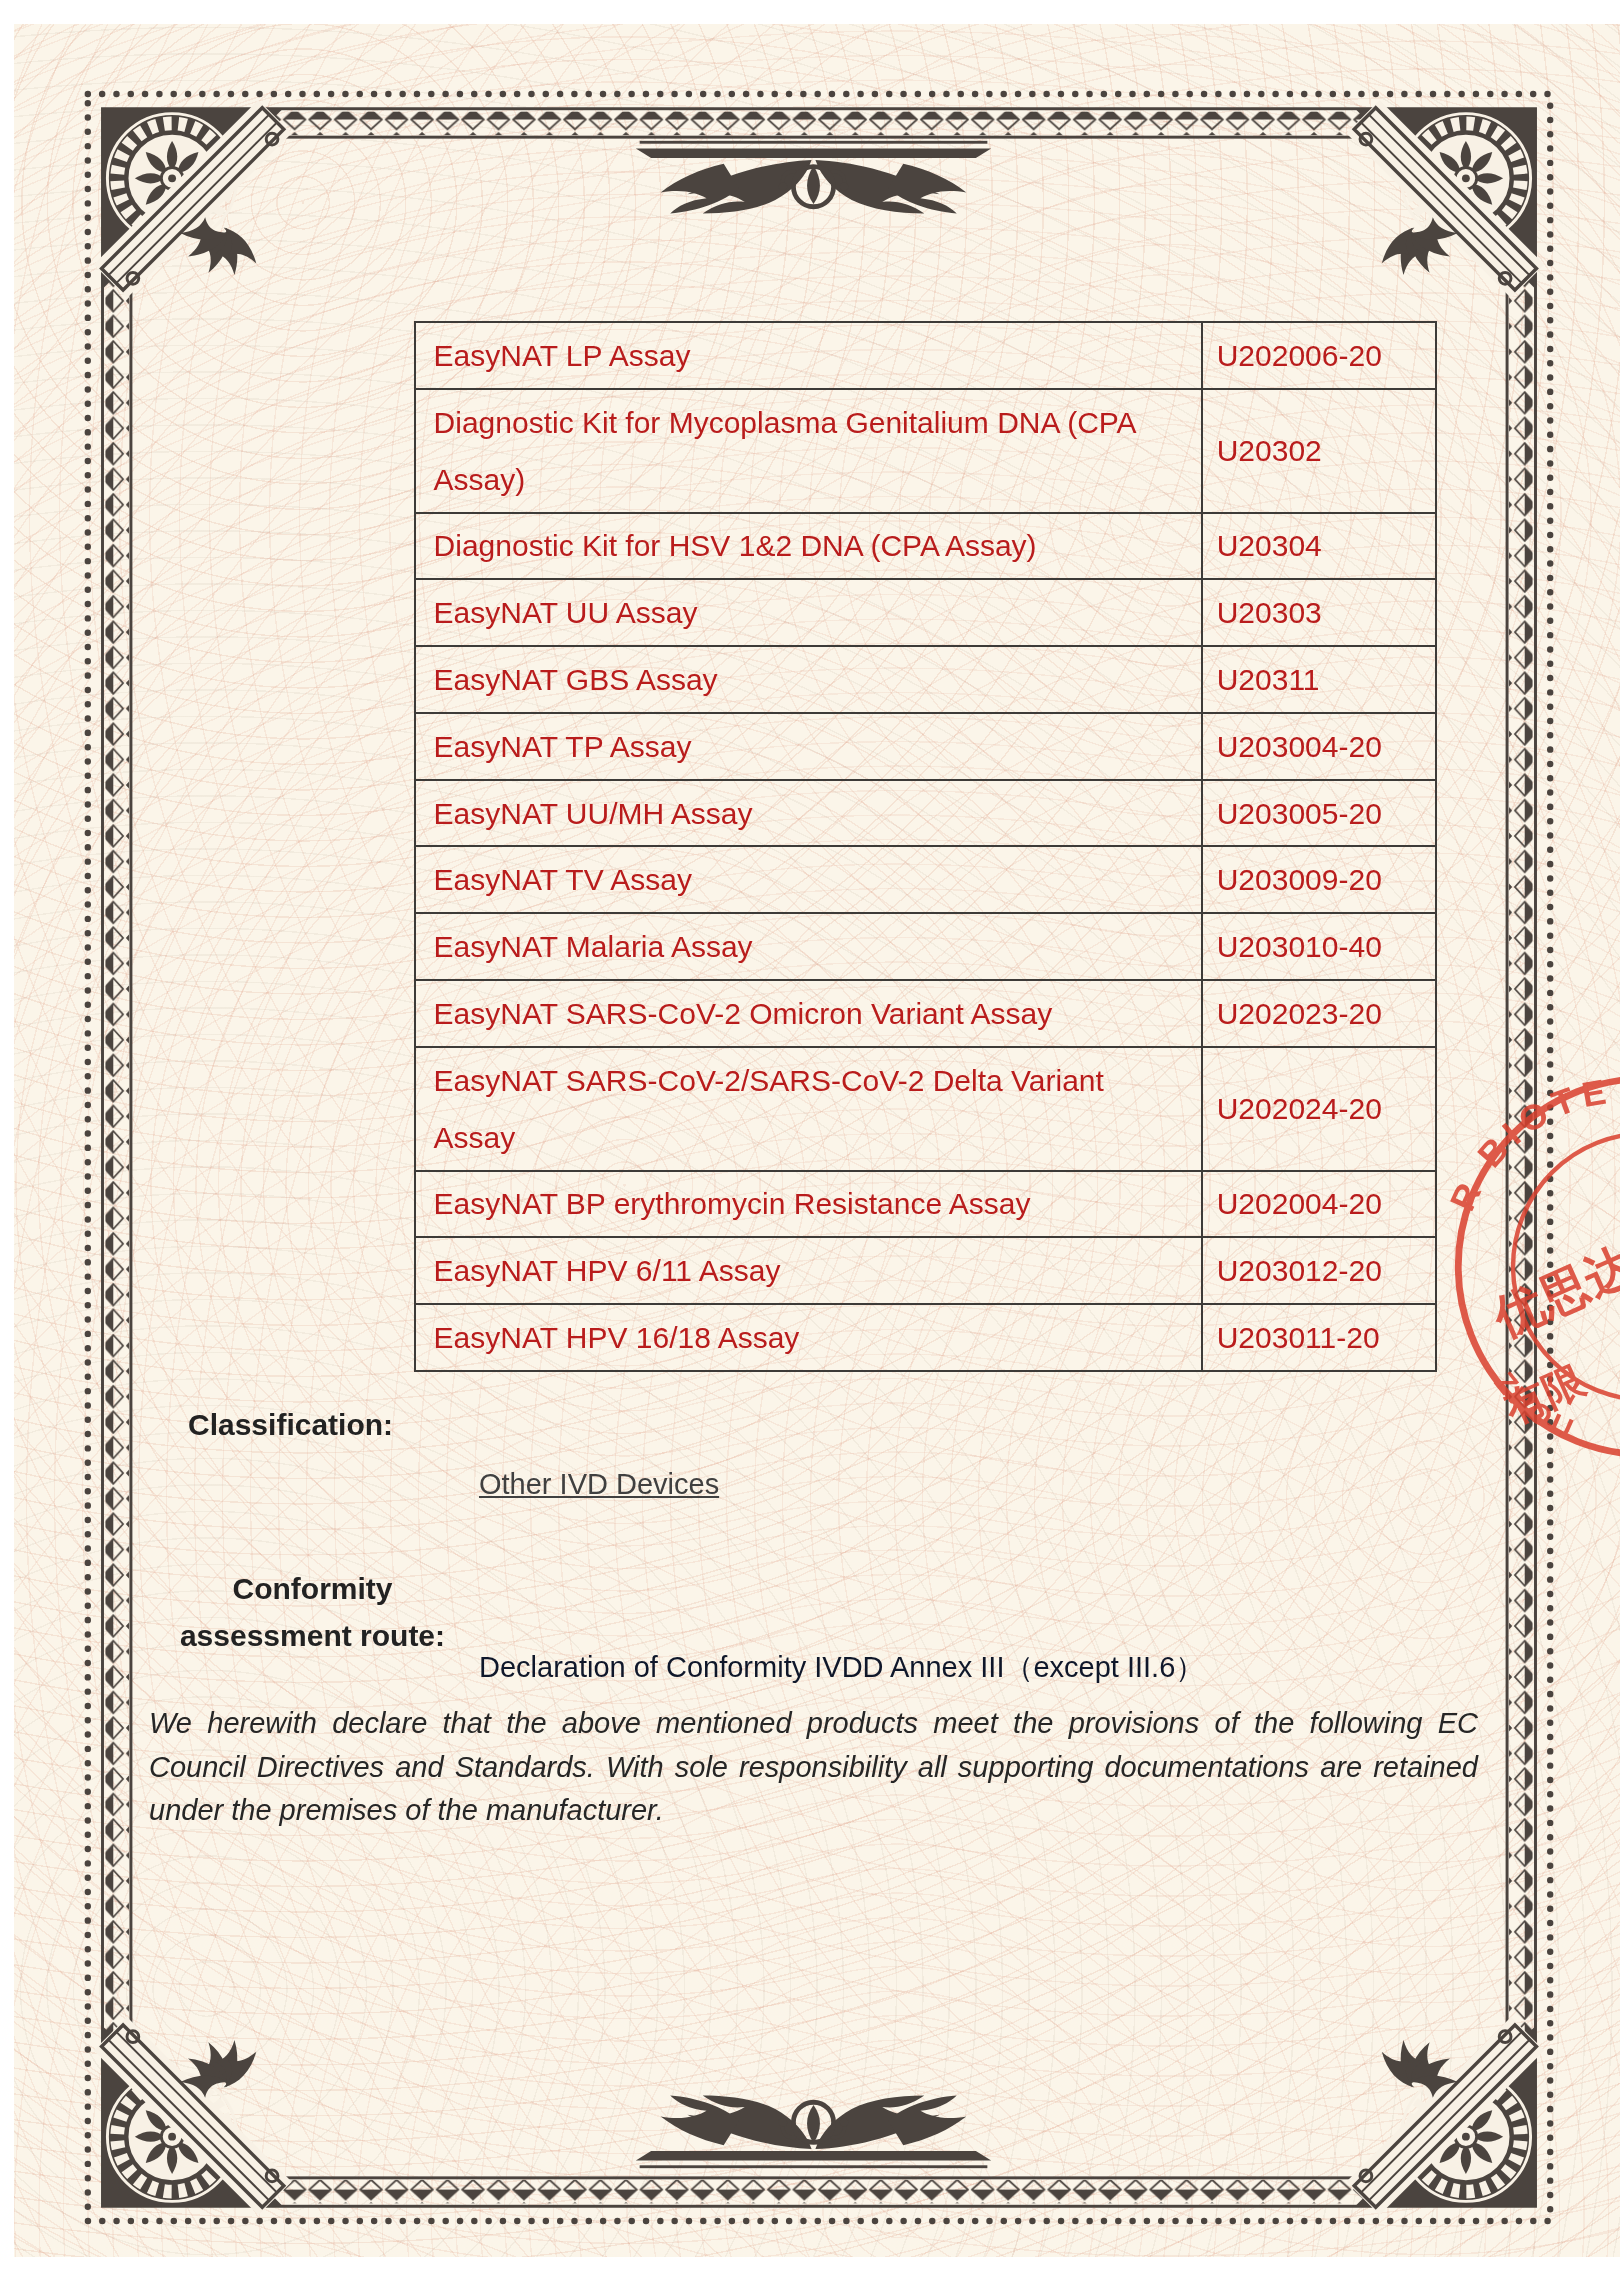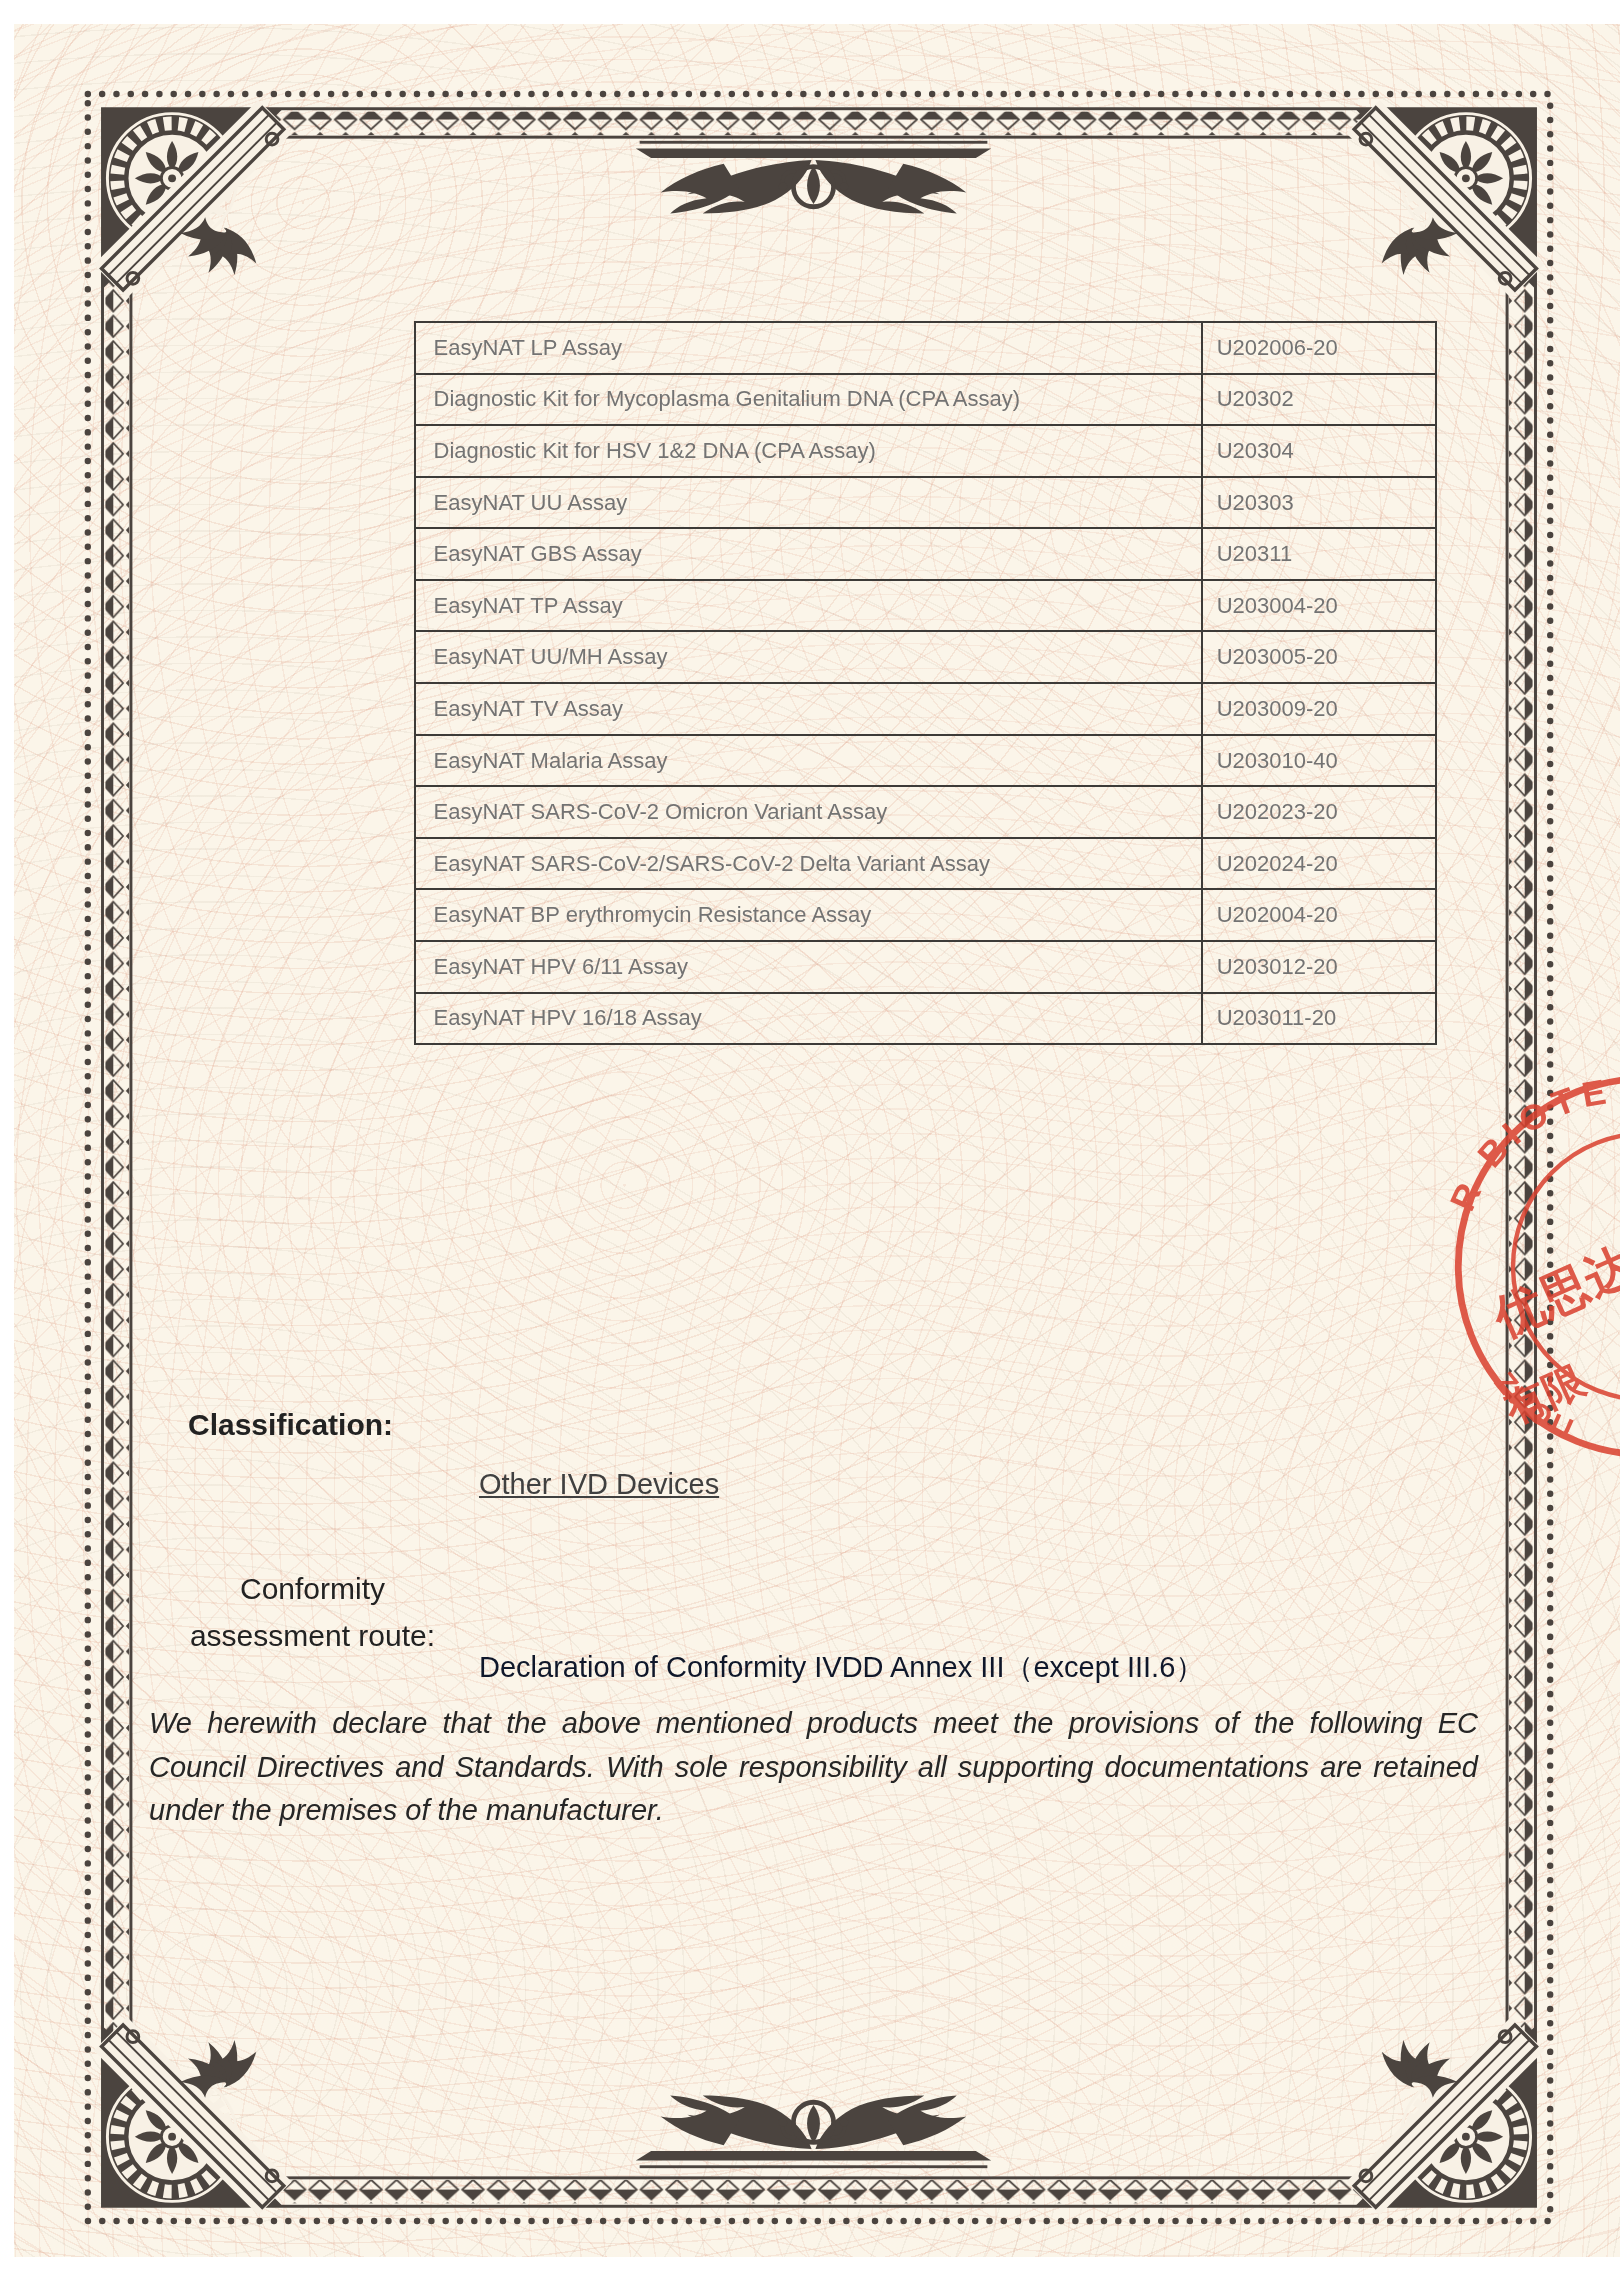--- a/index.html
+++ b/index.html
@@ -26,30 +26,30 @@
   .ornament-top{position:absolute;left:632px;top:137px;width:363px;height:86px;}
   .ornament-bottom{position:absolute;left:632px;top:2086px;width:363px;height:86px;transform:rotate(180deg);}
 
   
   .product-table{
     position:absolute;left:414px;top:321px;width:1023px;
     border-collapse:collapse;table-layout:fixed;
   }
   .product-table td{
     border:2.5px solid #3d3b38;
-    font-size:22px;color:#737373;
+    font-size:30px;color:#b91c1c;
     padding:3.9px 15.7px 3.9px 17.6px;line-height:1.9;
     vertical-align:middle;background:transparent;
   }
   .product-table td.code{padding-left:13.7px;}
 
   
   .classification-label{position:absolute;left:188px;top:1408px;font-size:30px;font-weight:bold;color:#222;}
   .classification-value{position:absolute;left:479px;top:1468px;font-size:29px;color:#404040;text-decoration:underline;}
-  .conformity-label{position:absolute;left:145px;top:1566px;width:335px;text-align:center;font-size:30px;font-weight:normal;line-height:1.55;color:#222;}
+  .conformity-label{position:absolute;left:145px;top:1566px;width:335px;text-align:center;font-size:30px;font-weight:bold;line-height:1.55;color:#222;}
   .conformity-value{position:absolute;left:479px;top:1648px;font-size:29px;color:#0f172a;}
   .declaration{
     position:absolute;left:149px;top:1702px;width:1329px;
     font-size:29px;line-height:1.5;text-align:justify;color:#262626;font-style:italic;
   }
 
   
   .stamp{position:absolute;left:1411px;top:1059px;width:209px;height:421px;opacity:.85;}
 </style>
 </head>

